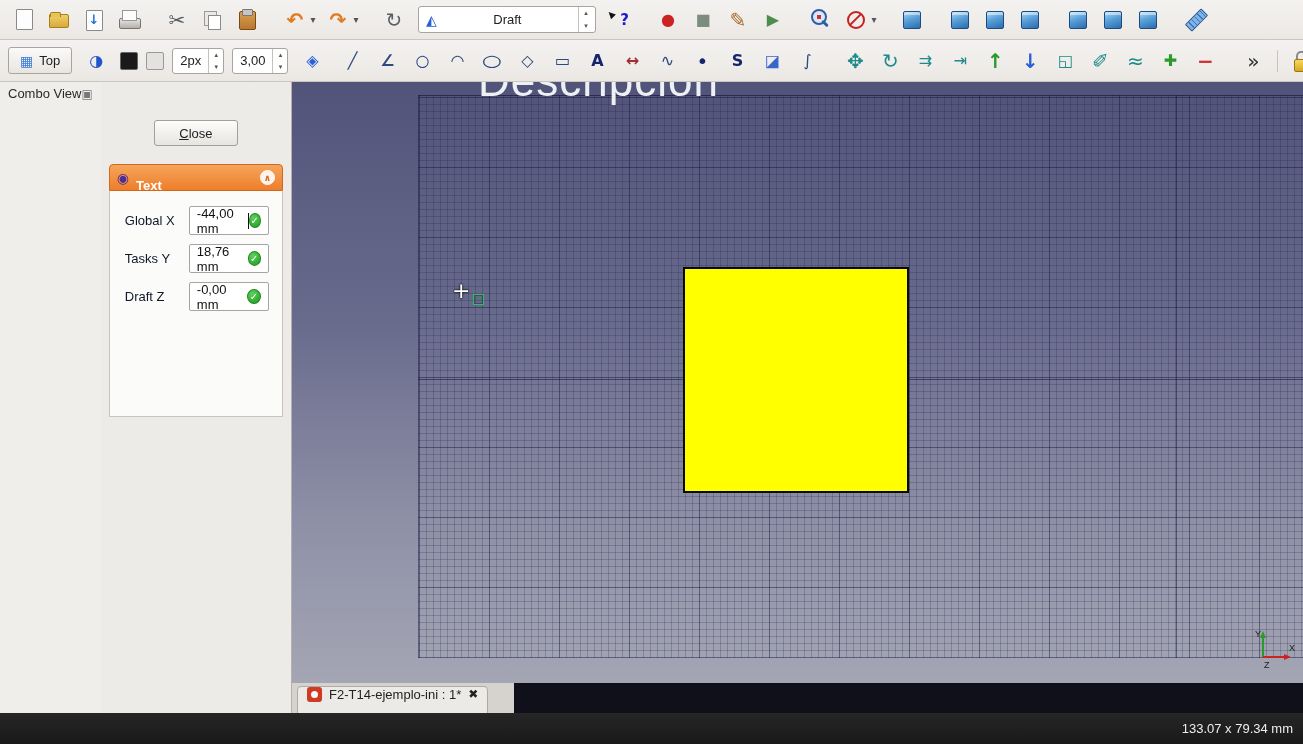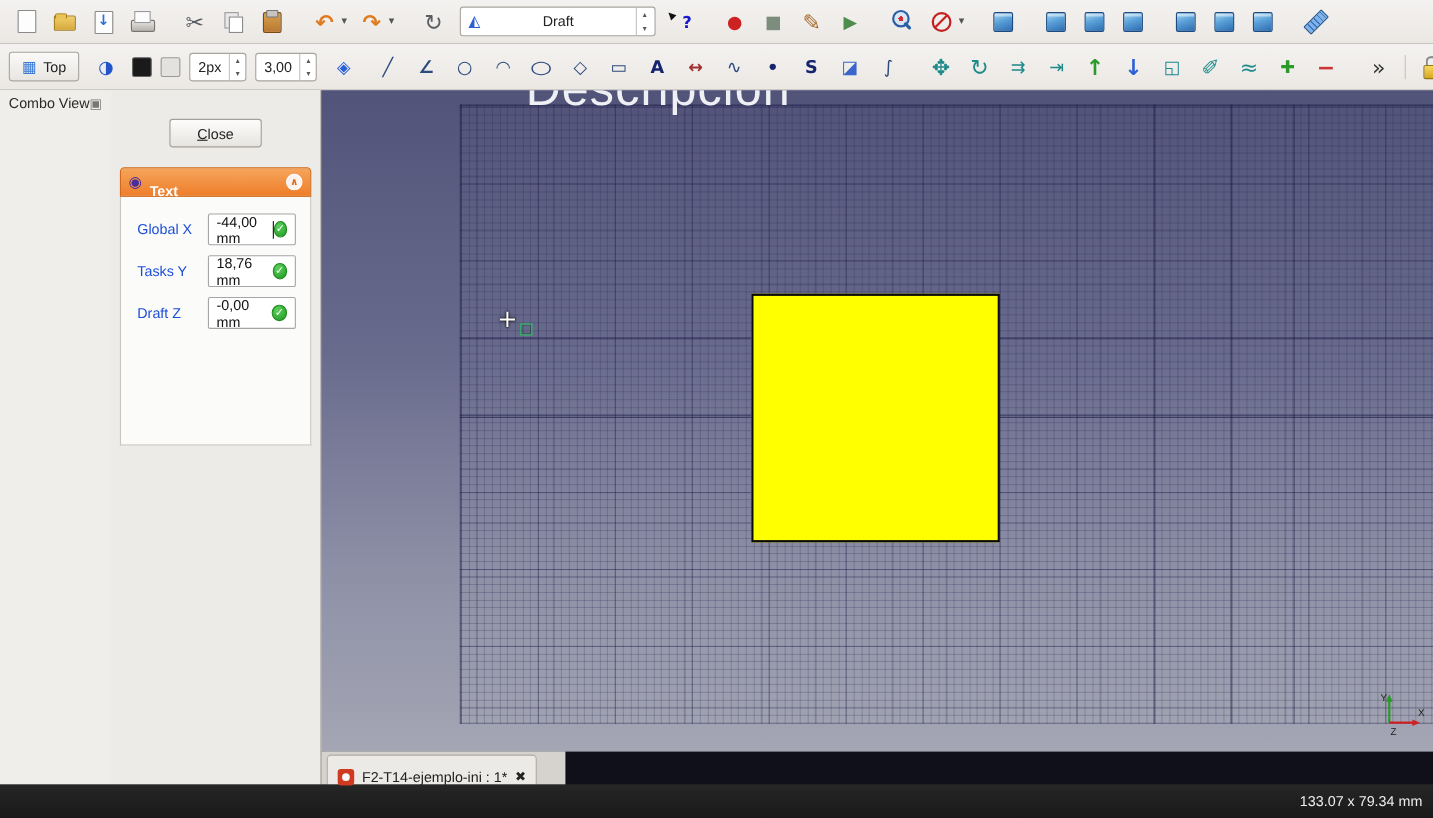--- a/index.html
+++ b/index.html
@@ -82,34 +82,34 @@
   
   #combo-view{width:292px;flex:0 0 292px;background:#f0eeeb;border-right:1px solid #b5b2ad;
       display:flex;flex-direction:row;}
   .cv-titlebar{height:23px;display:flex;align-items:center;justify-content:space-between;padding:0 8px;color:#2a2a2a;}
   .cv-dock{color:#777;font-size:12px;font-family:"DejaVu Sans",sans-serif;}
   .cv-tabs{display:flex;align-items:flex-end;padding-left:6px;height:28px;border-bottom:1px solid #b2afaa;gap:2px;}
   .cv-tab{padding:4px 13px 3px;background:#dbd8d3;border:1px solid #b2afaa;border-bottom:0;
       border-radius:3px 3px 0 0;color:#333;position:relative;top:1px;}
   .cv-tab.active{background:#f1efec;padding-bottom:5px;}
   .cv-content{flex:1;background:#edebe7;padding-top:22px;overflow:hidden;}
-  .cv-close{display:block;margin:4px auto;width:84px;height:26px;border:1px solid #a39f9a;border-radius:3px;
+  .cv-close{display:block;margin:16px auto;width:84px;height:26px;border:1px solid #a39f9a;border-radius:3px;
       background:linear-gradient(#fdfdfc,#e7e4e0);font:inherit;color:#222;}
   .cv-close::first-letter{text-decoration:underline;}
   .task-panel{margin:18px 8px 0;}
   .task-header{height:27px;display:flex;align-items:center;gap:7px;padding:0 7px;
       background:linear-gradient(#f6a55c,#ee7e2a);border:1px solid #d06a1a;border-radius:4px 4px 0 0;}
   .task-icon{color:#4a2d9a;font-family:"DejaVu Sans",sans-serif;font-size:14px;}
   .task-title{color:#fff;font-weight:bold;margin-top:16px;}
   .collapse-btn{width:15px;height:15px;margin-left:auto;border-radius:50%;background:#fbf3ec;border:1px solid #fff;
       color:#d8681a;font-size:9px;font-weight:bold;display:flex;align-items:center;justify-content:center;
       font-family:"DejaVu Sans",sans-serif;}
   .task-body{background:#fbfbfa;border:1px solid #c8c5c0;border-top:0;padding:15px 13px 96px 15px;}
   .field-row{display:flex;align-items:center;margin-bottom:9px;}
-  .f-label{width:64px;color:#1d4ed8;}
+  .f-label{width:64px;color:#0f172a;}
   .f-input{flex:1;height:29px;background:#fff;border:1px solid #a5a5a5;border-radius:2px;
       display:flex;align-items:center;padding:0 7px;color:#111;}
   .caret{display:none;width:1px;height:16px;background:#111;margin-left:1px;}
   .has-caret .caret{display:inline-block;}
   .check{width:15px;height:15px;margin-left:auto;border-radius:50%;color:#fff;font-size:10px;font-weight:bold;
       display:flex;align-items:center;justify-content:center;font-family:"DejaVu Sans",sans-serif;
       background:radial-gradient(circle at 35% 30%,#5ed05e,#1f9a1f);border:1px solid #1e8a1e;}
 
   
   #right-col{flex:1;display:flex;flex-direction:column;min-width:0;}
@@ -128,21 +128,21 @@
   .vp-rect{position:absolute;left:391px;top:185px;width:226px;height:226px;background:#ffff00;border:2px solid #0a0a0a;}
   .vp-cursor{position:absolute;left:160px;top:198px;color:#fff;font-size:22px;line-height:1;
       text-shadow:0 0 2px #000,0 0 2px #000;font-family:"DejaVu Sans",sans-serif;}
   .vp-snap{position:absolute;left:181px;top:212px;width:11px;height:11px;border:1px solid #2ec060;
       box-shadow:inset 0 0 0 1px rgba(0,60,25,.45);}
   .vp-axis{position:absolute;right:6px;bottom:14px;}
 
   
   #tabstrip{flex:0 0 30px;background:#10101a;display:flex;align-items:stretch;}
   .tab-holder{width:222px;background:#d6d3ce;display:flex;align-items:center;padding:3px 5px;}
-  .doc-tab{display:flex;align-items:center;gap:7px;height:40px;padding:0 9px;background:#eceae6;
+  .doc-tab{display:flex;align-items:flex-start;gap:7px;height:40px;padding:0 9px;background:#eceae6;
       border:1px solid #aeaba6;border-radius:4px;color:#222;}
   .i-fcdoc{width:15px;height:15px;background:#cf3a20;border-radius:3px;position:relative;flex:0 0 auto;}
   .i-fcdoc::after{content:"";position:absolute;inset:4px;background:#f8f8f8;border-radius:50%;}
   .tab-close{font-family:"DejaVu Sans",sans-serif;font-size:12px;color:#222;font-weight:bold;}
 
   
   #statusbar{flex:0 0 31px;background:linear-gradient(#262626,#191919);display:flex;align-items:center;
       justify-content:flex-end;padding-right:10px;color:#ededed;}
 </style>
 </head>

